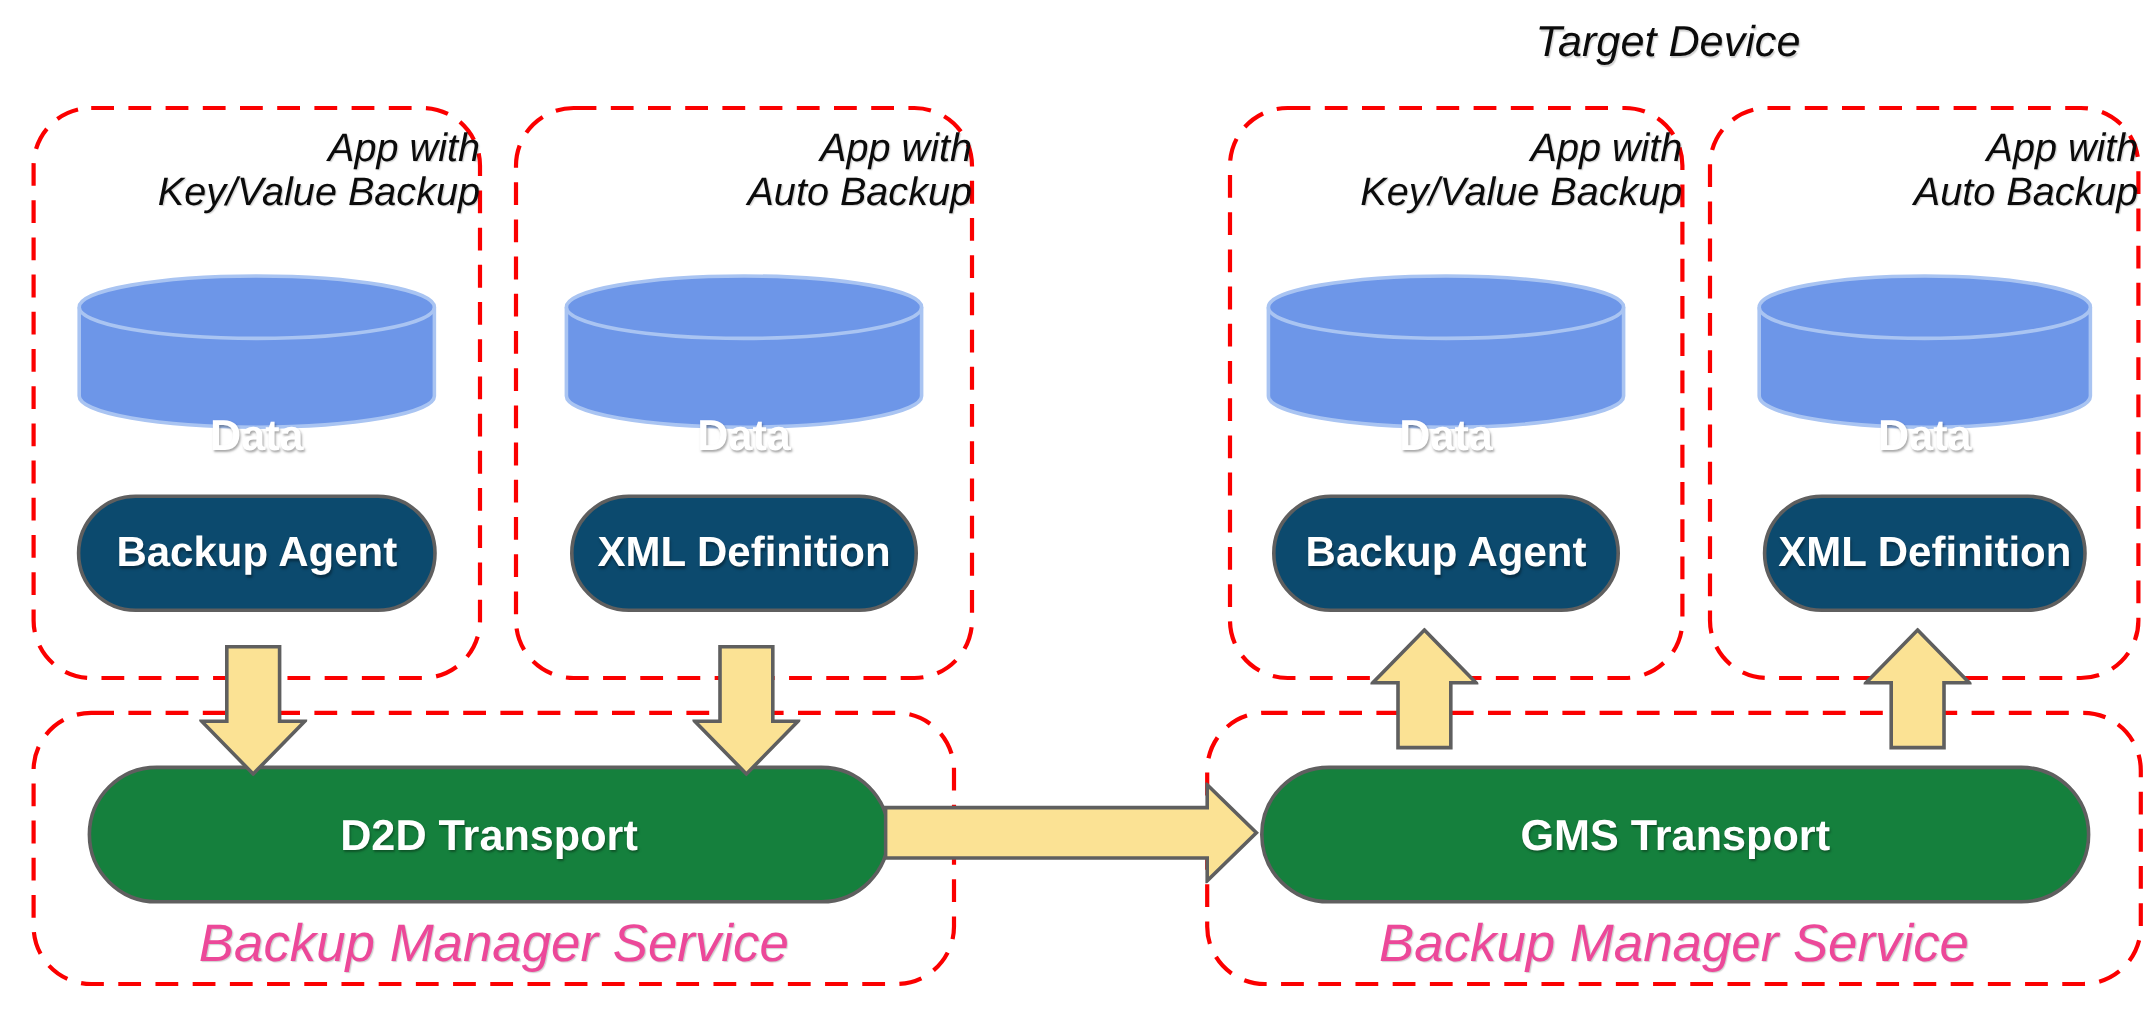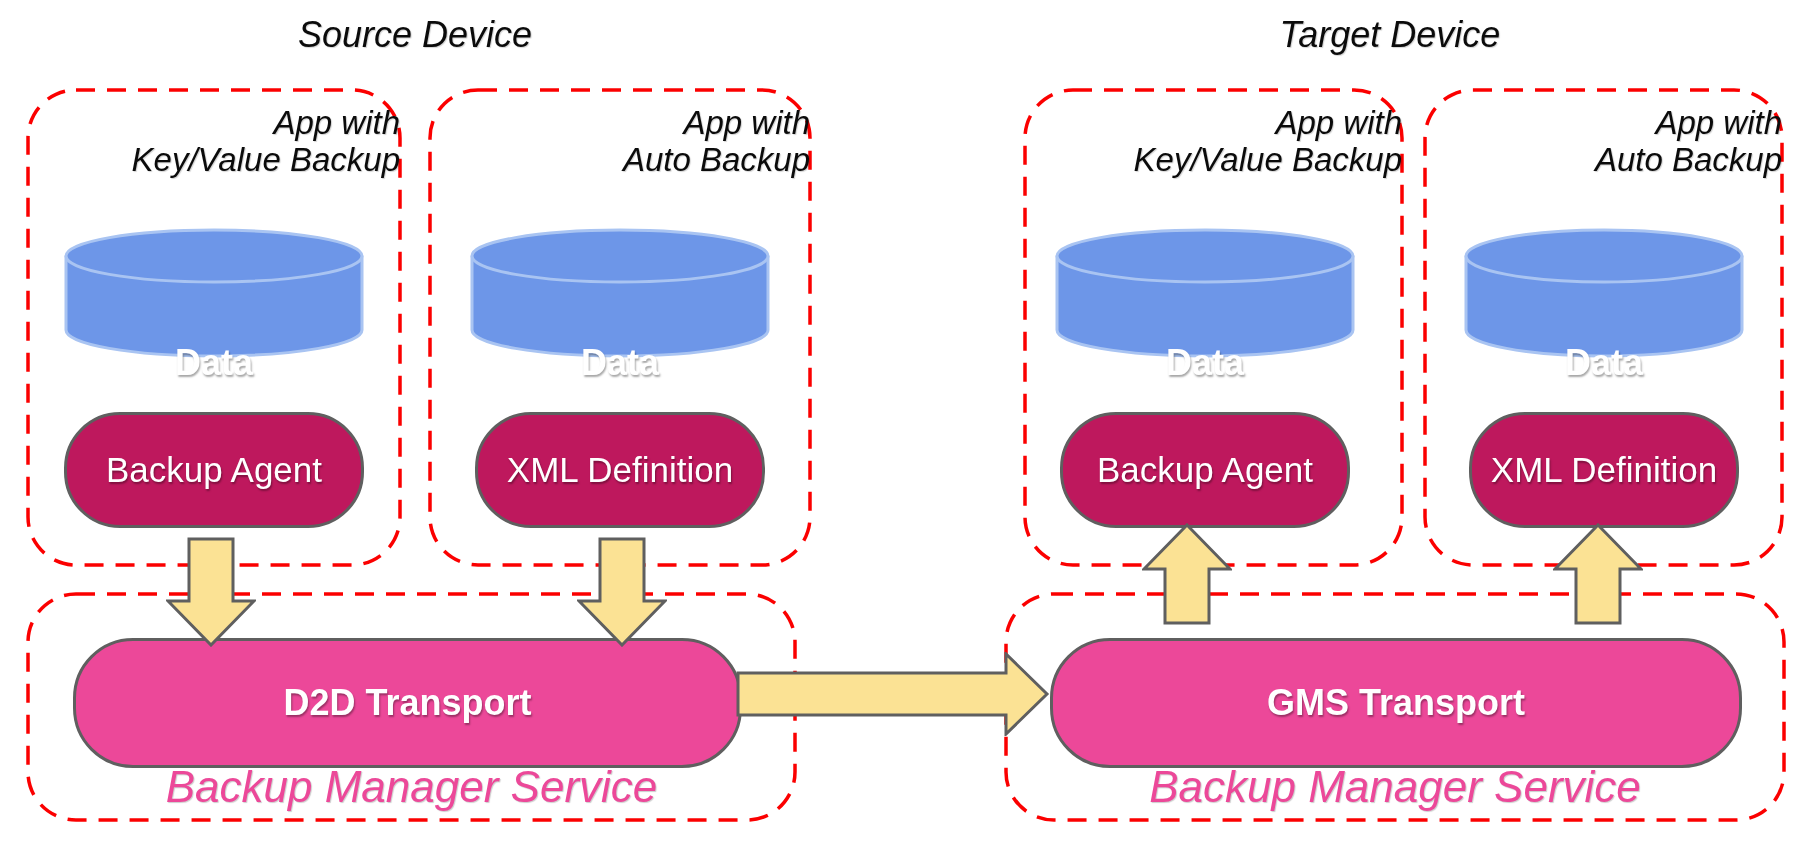--- a/index.html
+++ b/index.html
@@ -30,31 +30,31 @@
   .cylinder{top:228px;width:300px;height:130px;z-index:1;}
   .cylinder svg{position:absolute;left:0;top:0;}
   .cylinder .cyl-label{
     position:absolute;left:0;top:60px;width:100%;height:54px;
     display:flex;align-items:center;justify-content:center;
     color:#ffffff;font-weight:bold;font-size:36px;
     text-shadow:1px 2px 2px rgba(0,0,0,0.35);
     margin-top:48px;
   }
   .pill{
-    top:412px;height:116px;
-    background:#be185d;border:3px solid #5f5f5f;border-radius:56px;
+    top:412px;height:98px;
+    background:#0c4a6e;border:3px solid #5f5f5f;border-radius:56px;
     box-sizing:border-box;
     display:flex;align-items:center;justify-content:center;
-    color:#ffffff;font-weight:normal;font-size:35px;
+    color:#ffffff;font-weight:bold;font-size:35px;
     text-shadow:1px 2px 2px rgba(0,0,0,0.35);
     z-index:1;
   }
   .transport-pill{
-    top:638px;height:130px;
-    background:#ec4899;border:3px solid #5f5f5f;border-radius:60px;
+    top:638px;height:115px;
+    background:#15803d;border:3px solid #5f5f5f;border-radius:60px;
     box-sizing:border-box;
     display:flex;align-items:center;justify-content:center;
     color:#ffffff;font-weight:bold;font-size:36px;
     text-shadow:1px 2px 2px rgba(0,0,0,0.35);
     z-index:1;
   }
   .bms-label{
     top:762px;height:50px;
     font-size:44px;font-style:italic;color:#ec4899;
     text-align:center;line-height:50px;
@@ -72,21 +72,20 @@
     <g fill="none" stroke="#fb0000" stroke-width="3.5" stroke-dasharray="19 12">
       <rect x="28" y="90" width="372" height="475" rx="48"></rect>
       <rect x="430" y="90" width="380" height="475" rx="48"></rect>
       <rect x="1025" y="90" width="377" height="475" rx="48"></rect>
       <rect x="1425" y="90" width="357" height="475" rx="48"></rect>
       <rect x="28" y="594" width="767" height="226" rx="48"></rect>
       <rect x="1006" y="594" width="778" height="226" rx="48"></rect>
     </g>
   </svg>
 
-  <div class="abs device-title" style="left:30px;width:770px;">Source Device</div>
   <div class="abs device-title" style="left:1005px;width:770px;">Target Device</div>
 
   <div class="abs app-label" style="left:28px;width:372px;">
     <span>App with</span>
     <span>Key/Value Backup</span>
   </div>
   <div class="abs app-label" style="left:430px;width:380px;">
     <span>App with</span>
     <span>Auto Backup</span>
   </div>

